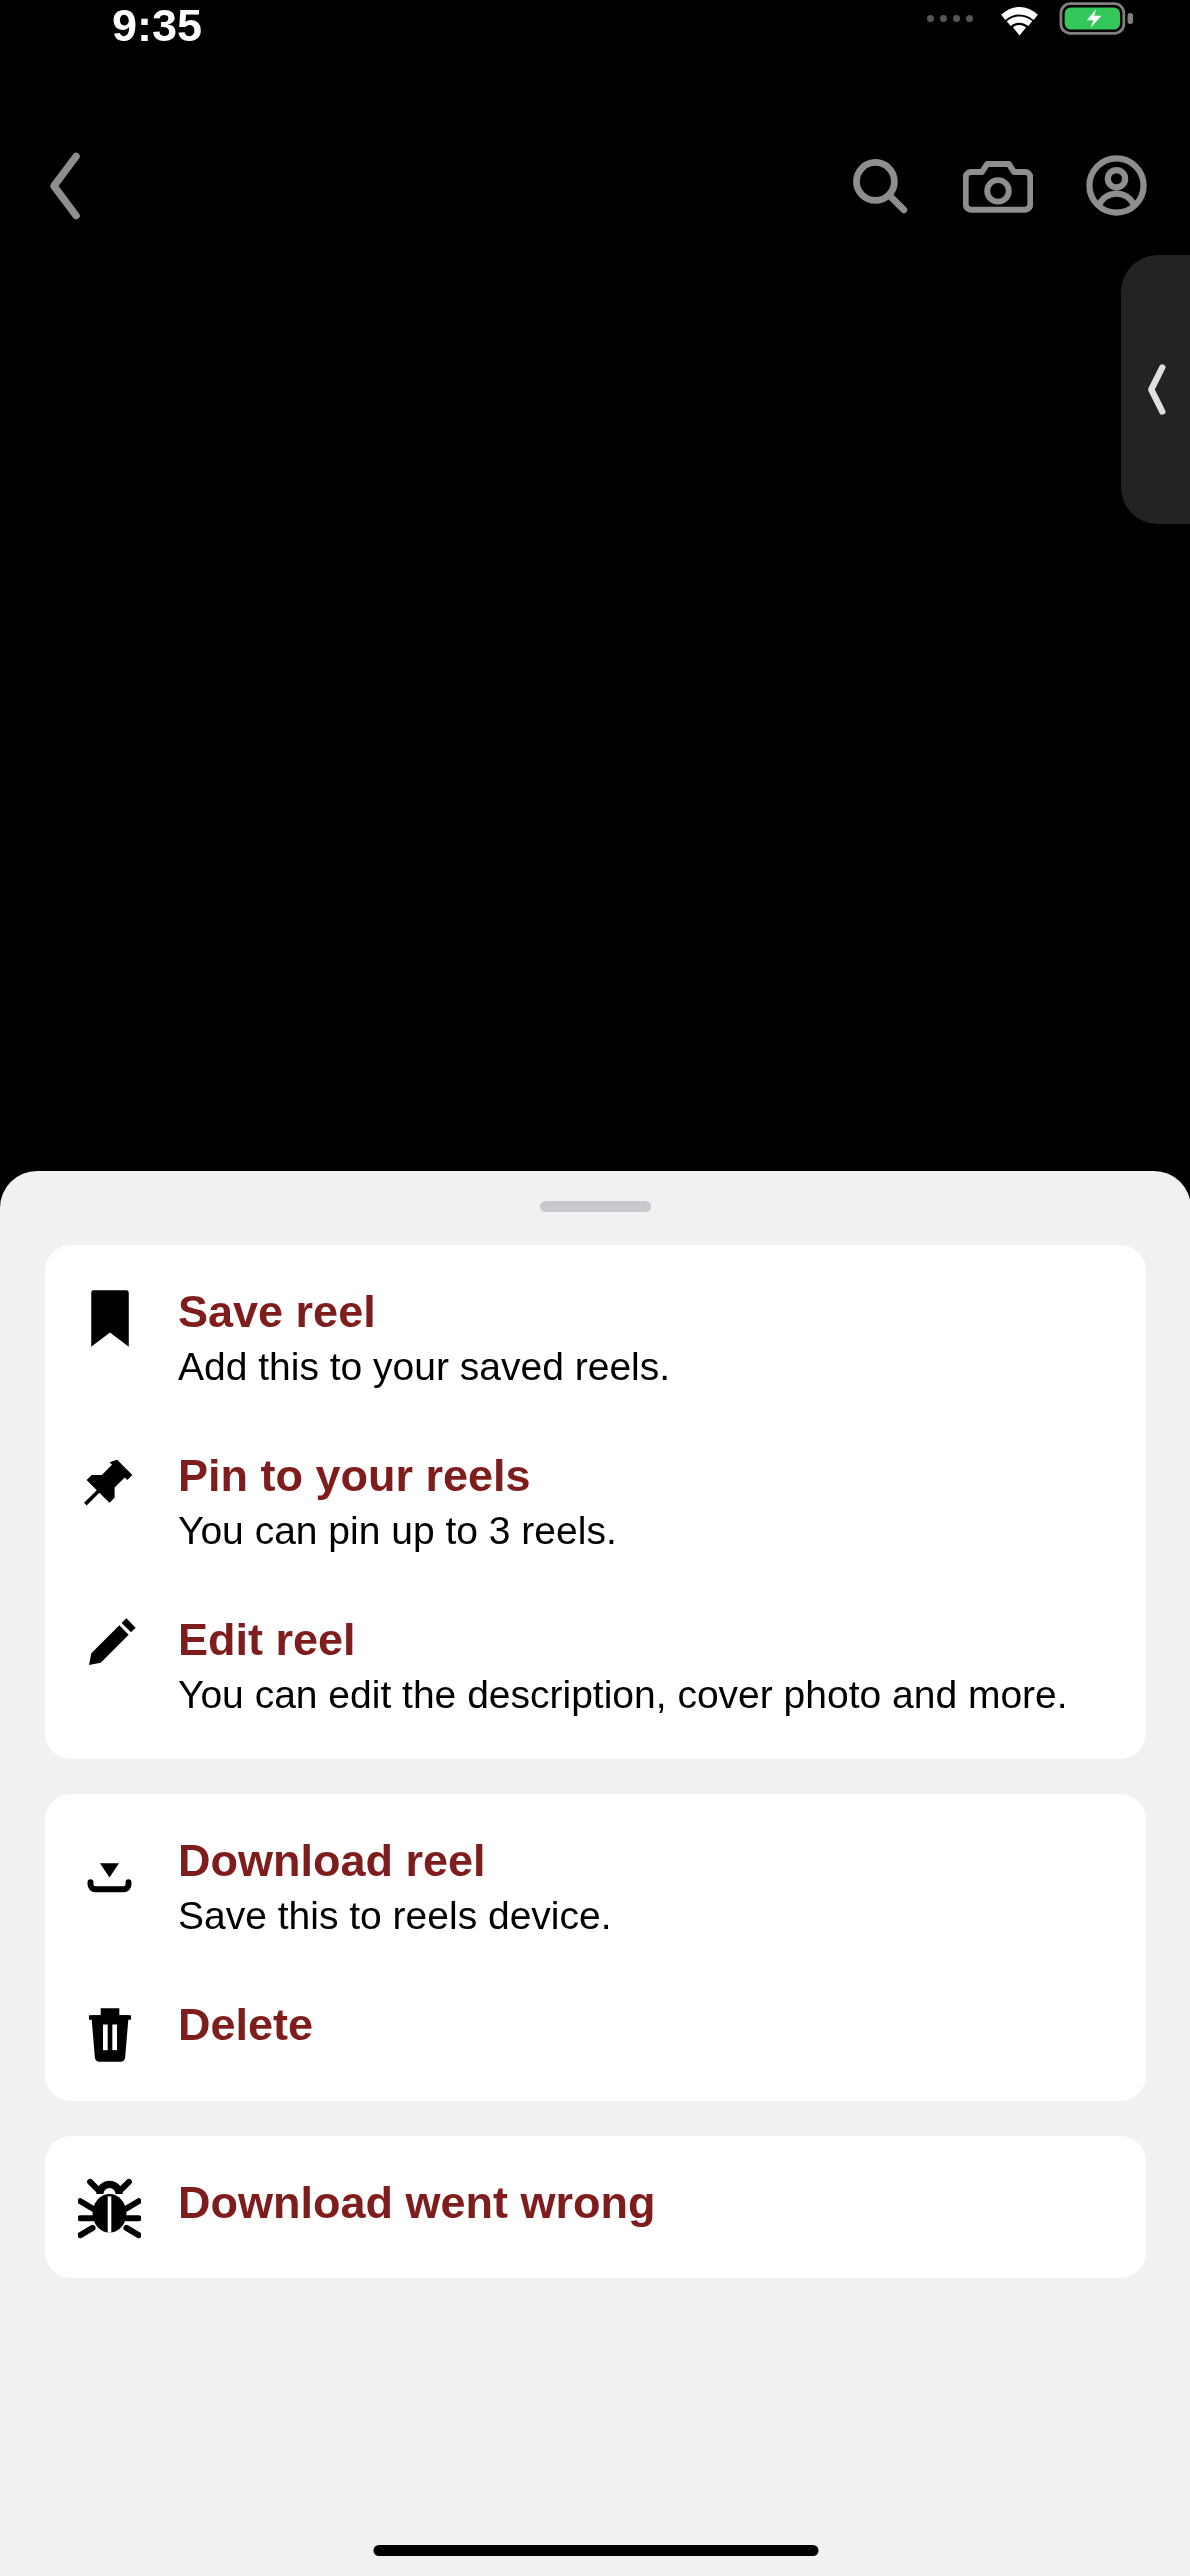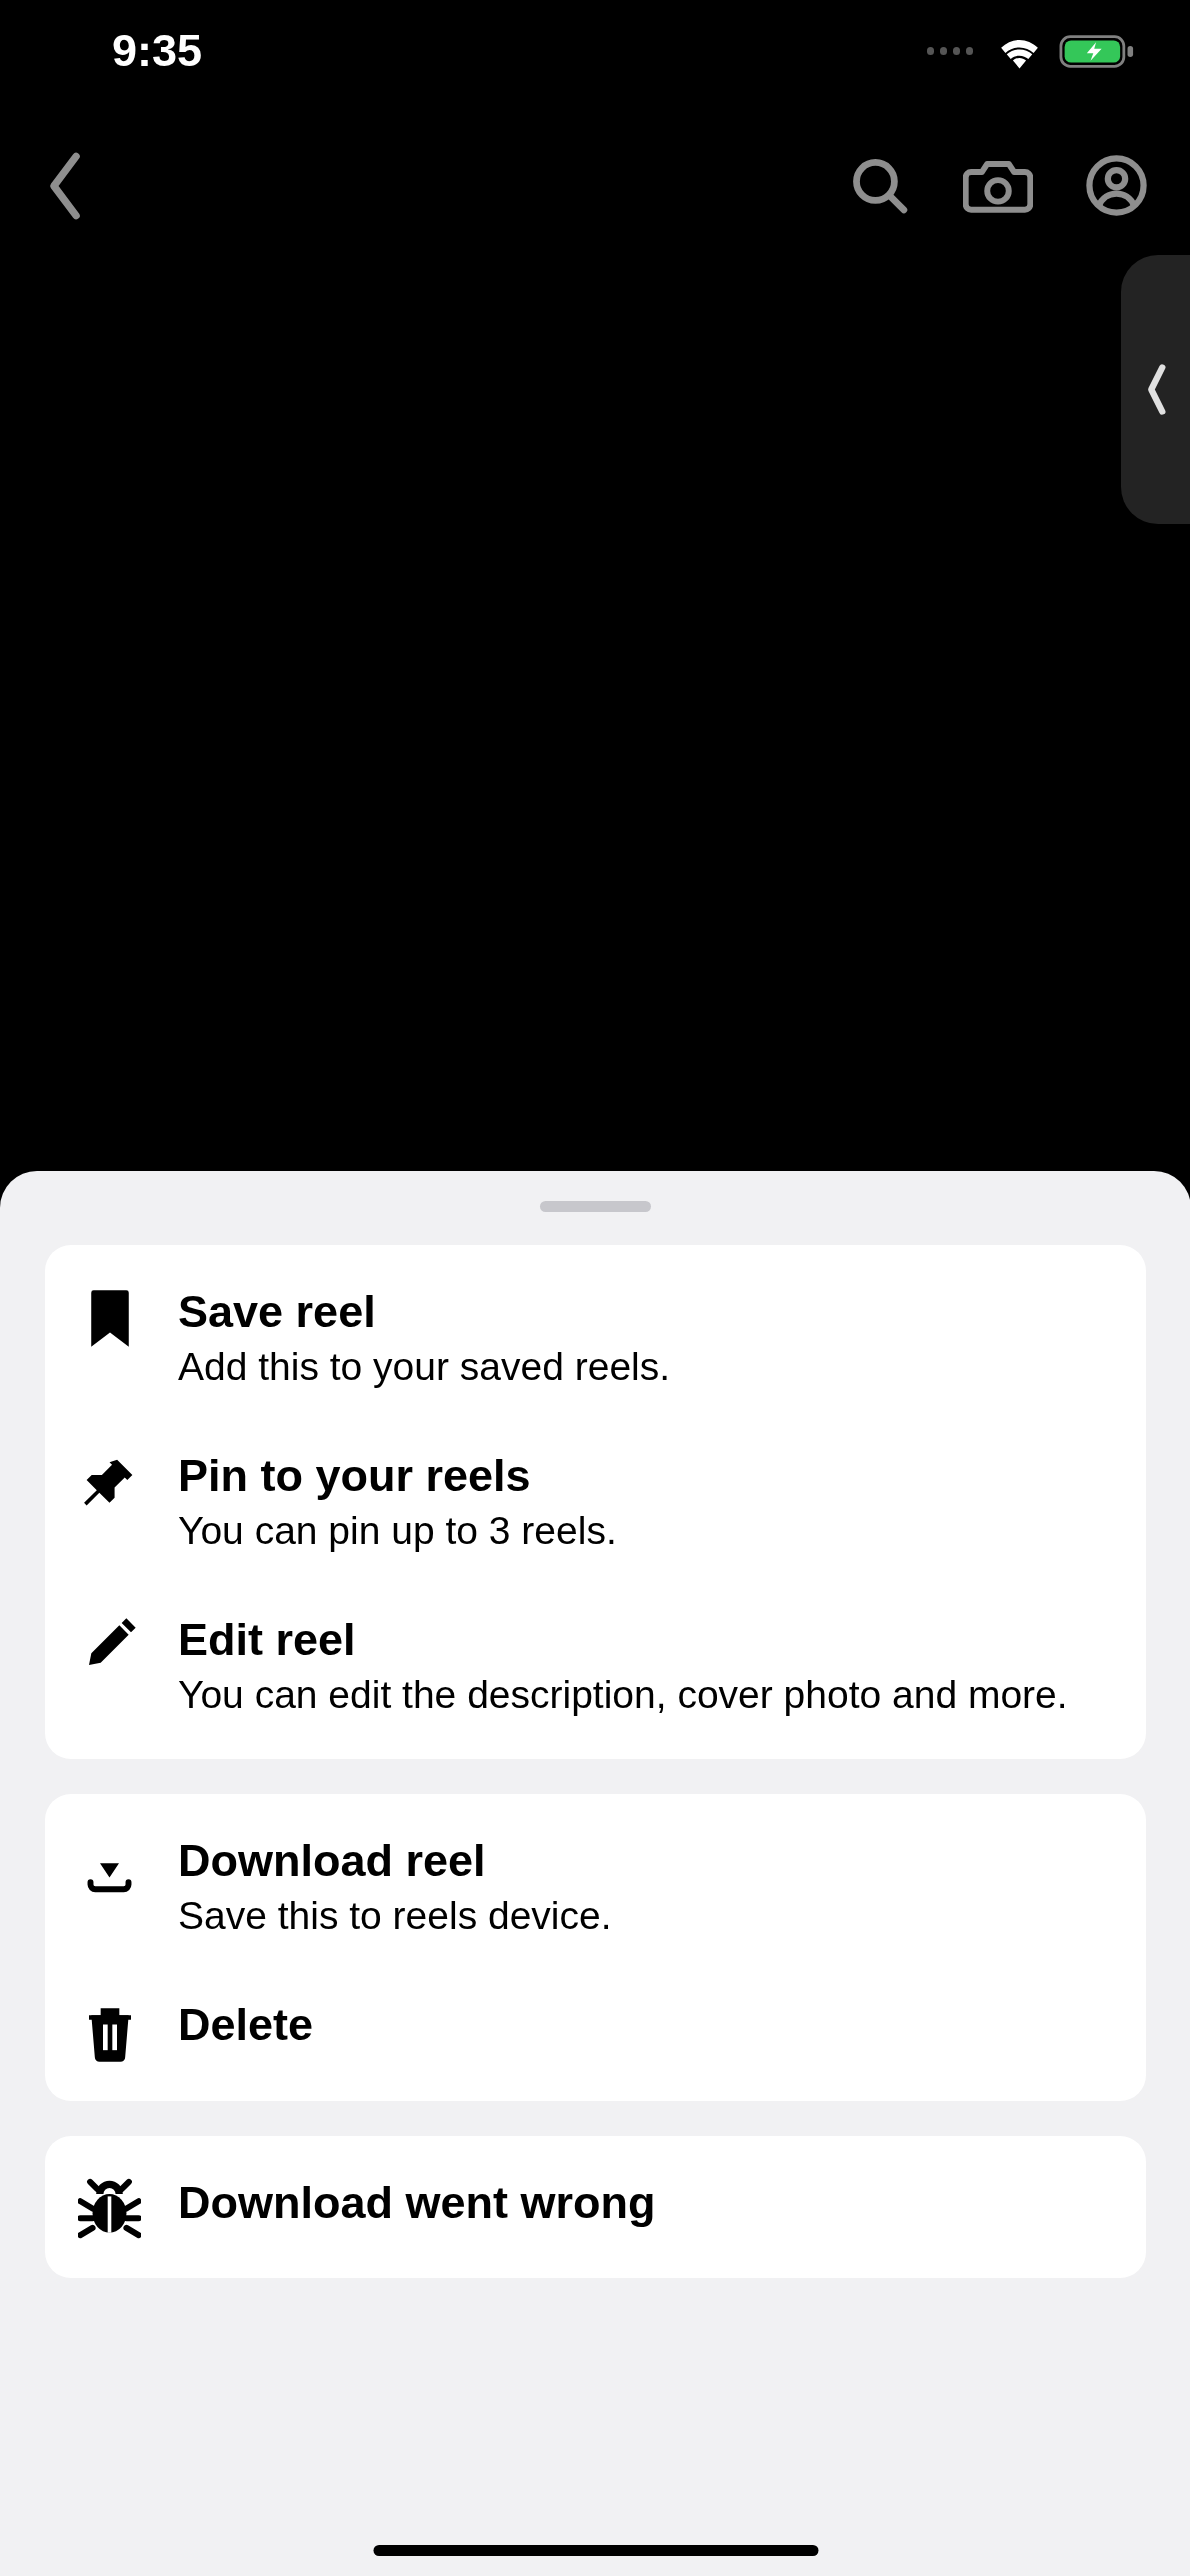--- a/index.html
+++ b/index.html
@@ -11,21 +11,21 @@
     overflow: hidden;
     position: relative;
   }
 
   
   .status-bar {
     position: absolute;
     top: 0; left: 0; right: 0;
     height: 102px;
     display: flex;
-    align-items: center;
+    align-items: flex-start;
     justify-content: space-between;
     padding: 0 56px;
     color: #fff;
   }
   .status-time {
     font-size: 45px;
     font-weight: 600;
     margin-left: 56px;
   }
   .status-right {
@@ -115,21 +115,21 @@
     display: flex;
     align-items: center;
     justify-content: center;
     color: #000;
     padding-top: 3.7px;
   }
   .row-text { flex: 1; padding-top: 1.9px; }
   .row-title {
     font-size: 45px;
     font-weight: 600;
-    color: #000000;
+    color: #7f1d1d;
     line-height: 1.15;
     margin-bottom: 5.6px;
   }
   .row-sub {
     font-size: 39px;
     color: #000000;
     line-height: 1.25;
   }
 
   

